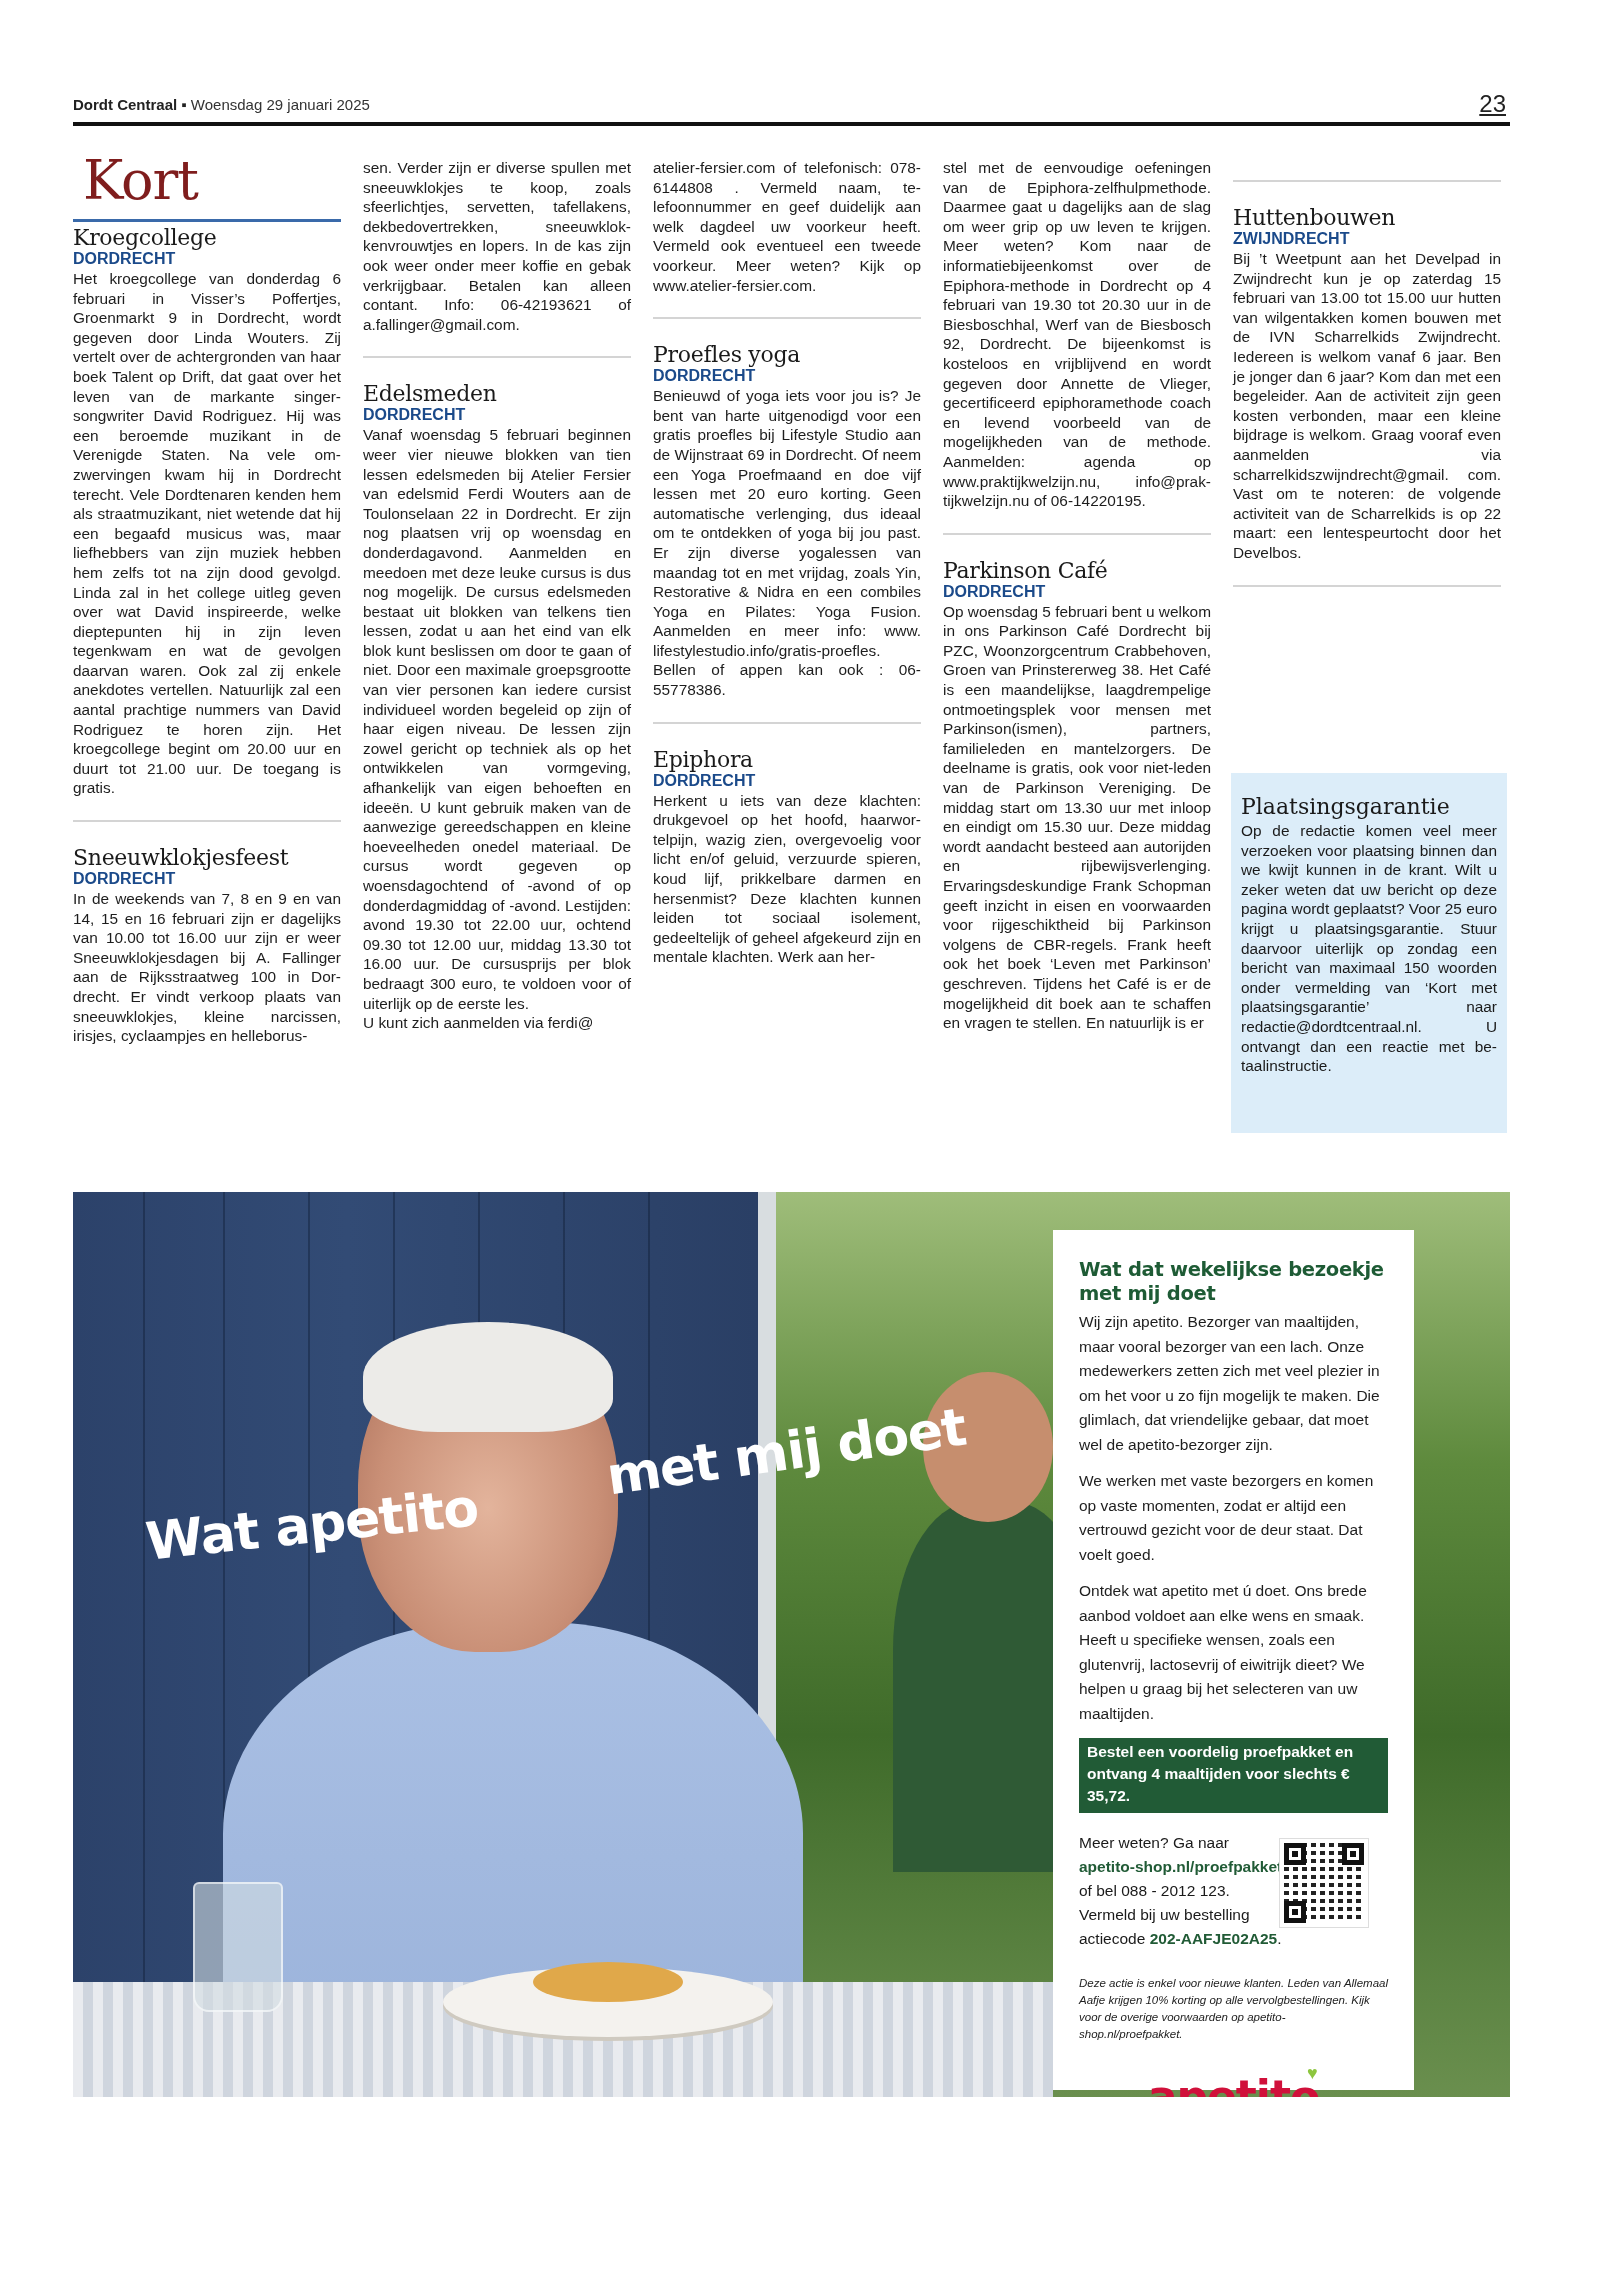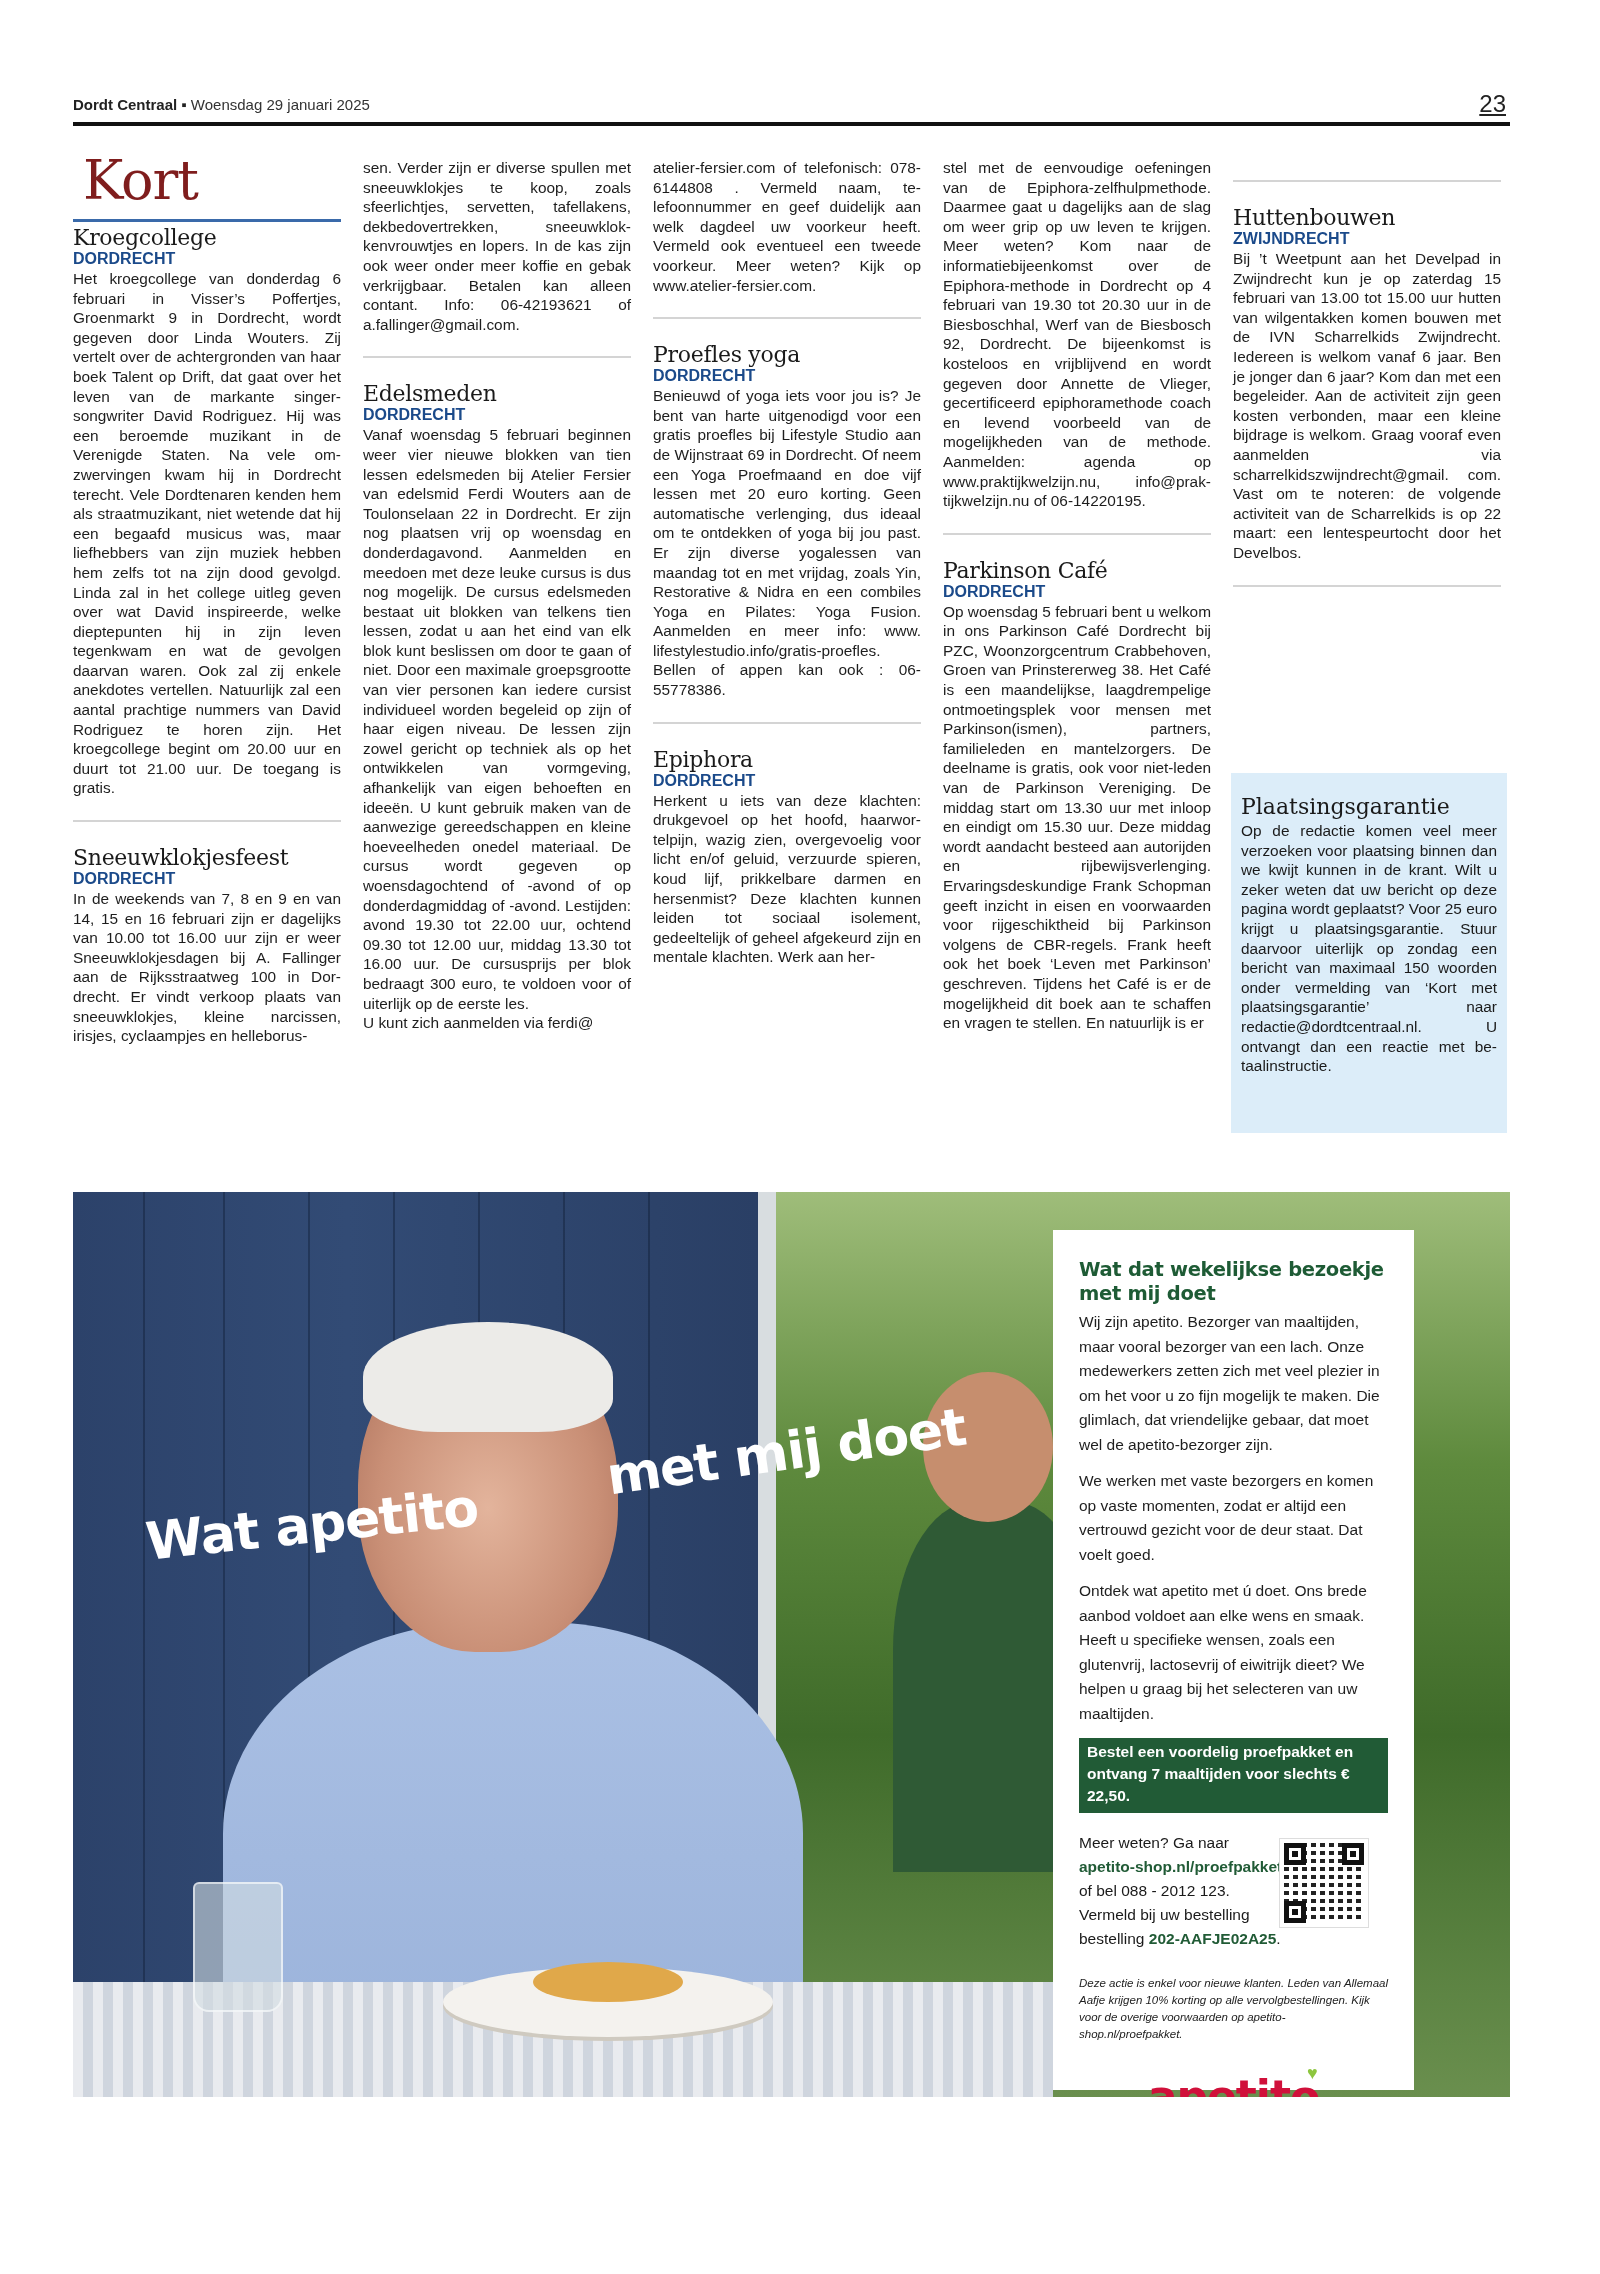--- a/index.html
+++ b/index.html
@@ -180,27 +180,27 @@
   <div class="slogan s1">Wat apetito</div>
   <div class="slogan s2">met mij doet</div>
 
   <div class="adpanel">
     <h3>Wat dat wekelijkse bezoekje met mij doet</h3>
     <div class="body">
       <p>Wij zijn apetito. Bezorger van maaltijden, maar vooral bezorger van een lach. Onze medewerkers zetten zich met veel plezier in om het voor u zo fijn mogelijk te maken. Die glimlach, dat vriendelijke gebaar, dat moet wel de apetito-bezorger zijn.</p>
       <p>We werken met vaste bezorgers en komen op vaste momenten, zodat er altijd een vertrouwd gezicht voor de deur staat. Dat voelt goed.</p>
       <p>Ontdek wat apetito met ú doet. Ons brede aanbod voldoet aan elke wens en smaak. Heeft u specifieke wensen, zoals een glutenvrij, lactosevrij of eiwitrijk dieet? We helpen u graag bij het selecteren van uw maaltijden.</p>
     </div>
-    <div class="cta">Bestel een voordelig proefpakket en ontvang 7 maaltijden voor slechts € 22,50.</div>
+    <div class="cta">Bestel een voordelig proefpakket en ontvang 4 maaltijden voor slechts € 35,72.</div>
     <div class="more">
       <div>Meer weten? Ga naar</div>
       <div class="green">apetito-shop.nl/proefpakket</div>
       <div>of bel 088 - 2012 123.</div>
       <div>Vermeld bij uw bestelling</div>
-      <div><span>bestelling</span> <span class="green">202-AAFJE02A25</span><span>.</span></div>
+      <div><span>actiecode</span> <span class="green">202-AAFJE02A25</span><span>.</span></div>
       <div class="qr">
         <div class="fp" style="left:0;top:0"></div>
         <div class="fp" style="right:0;top:0"></div>
         <div class="fp" style="left:0;bottom:0"></div>
       </div>
     </div>
     <div class="disclaimer">Deze actie is enkel voor nieuwe klanten. Leden van Allemaal Aafje krijgen 10% korting op alle vervolgbestellingen. Kijk voor de overige voorwaarden op apetito-shop.nl/proefpakket.</div>
     <div class="logo">
       <span class="heart">♥</span>
       <span class="word">apetito</span>

